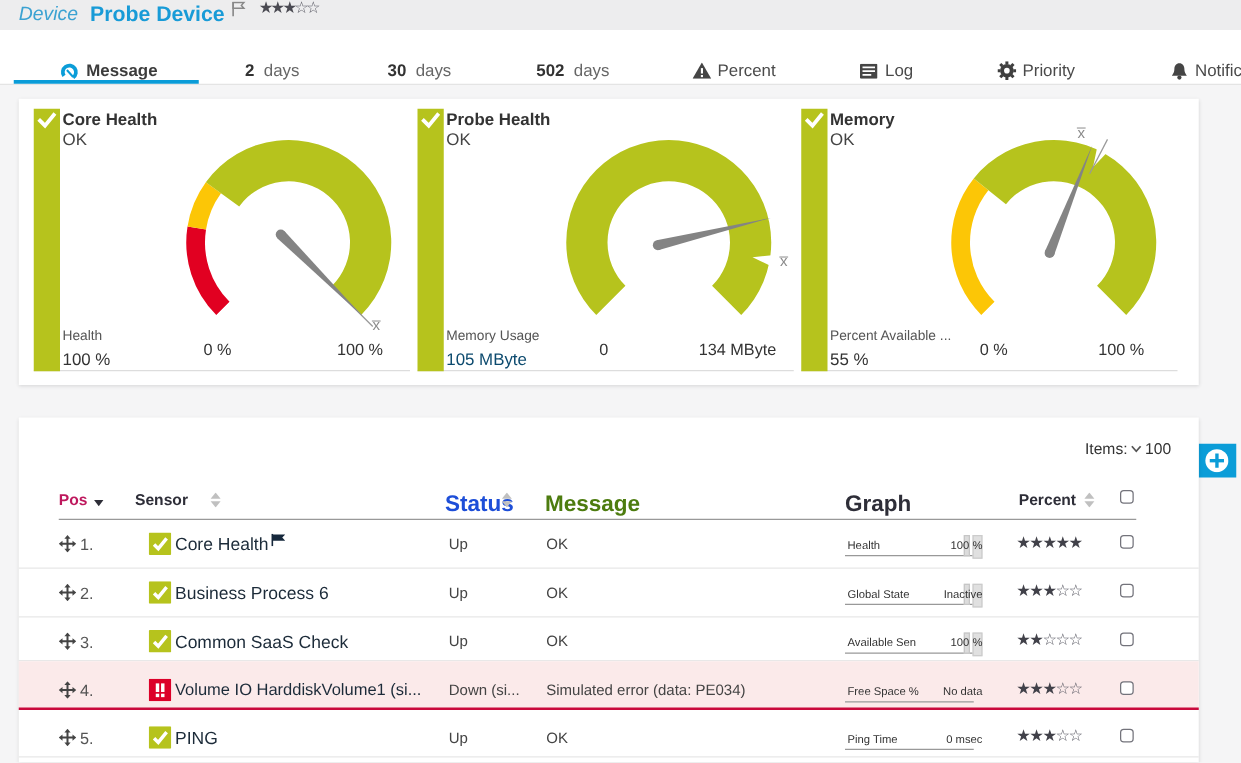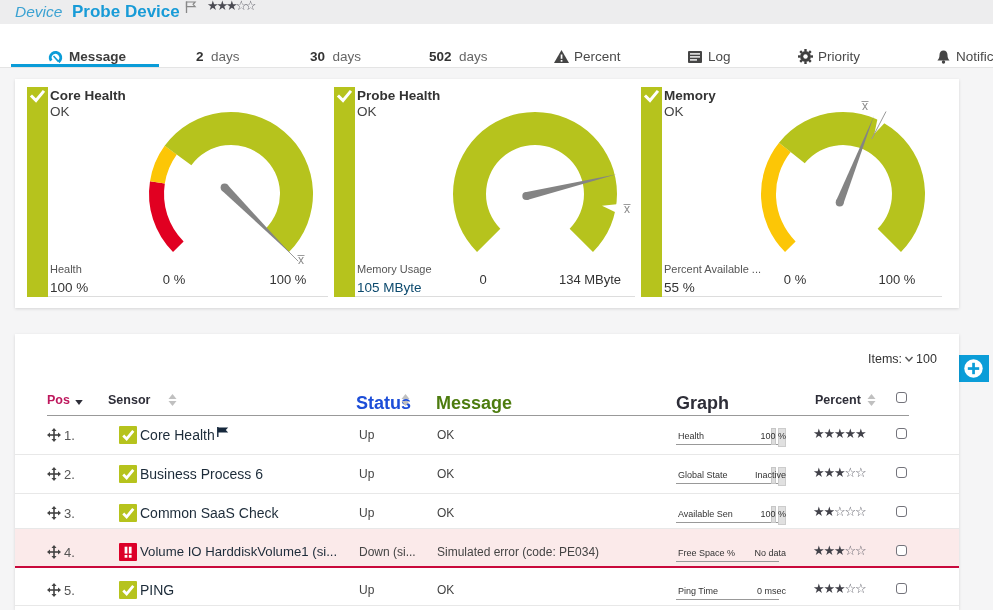--- a/index.html
+++ b/index.html
@@ -275,21 +275,21 @@
 <div class="abs" style="left:64px;top:545px;font-size:13px;color:#555">4.</div>
 <svg style="position:absolute;left:119px;top:543px" width="18" height="18" viewBox="0 0 17 17">
     <rect x="0" y="0" width="17" height="17" rx="1" fill="#dc0029"></rect>
     <rect x="5.3" y="3.5" width="2.6" height="6.5" fill="#fff"></rect>
     <rect x="9.3" y="3.5" width="2.6" height="6.5" fill="#fff"></rect>
     <rect x="5.3" y="11.3" width="2.6" height="2.6" fill="#fff"></rect>
     <rect x="9.3" y="11.3" width="2.6" height="2.6" fill="#fff"></rect>
   </svg>
 <div class="abs" style="left:140px;top:544px;font-size:13.2px;color:#1c2b39">Volume IO HarddiskVolume1 (si...</div>
 <div class="abs" style="left:359px;top:545px;font-size:12px;color:#444">Down (si...</div>
-<div class="abs" style="left:437px;top:545px;font-size:12px;color:#444">Simulated error (code: PE034)</div>
+<div class="abs" style="left:437px;top:545px;font-size:12px;color:#444">Simulated error (data: PE034)</div>
 <div class="abs" style="left:676px;top:545px;width:103px;height:17px;border-bottom:1px solid #999"></div>
 <div class="abs" style="left:678px;top:548px;font-size:9px;color:#333">Free Space %</div>
 <div class="abs" style="left:676px;top:548px;width:110px;text-align:right;font-size:9px;color:#333">No data</div>
 <div class="abs" style="left:813px;top:543px;font-size:13px;letter-spacing:-1.2px"><span style="color:#414149">★</span><span style="color:#414149">★</span><span style="color:#414149">★</span><span style="color:#5a5a64">☆</span><span style="color:#5a5a64">☆</span></div>
 <div style="position:absolute;left:896px;top:545px;width:11px;height:11px;border:1.6px solid #73737b;border-radius:3px;background:#fff"></div>
 <div class="abs" style="left:15px;top:568px;width:944px;height:38px;border-bottom:1px solid #e8e8e8"></div>
 <div class="abs" style="left:47px;top:583px">
     <svg width="14" height="14" viewBox="0 0 14 14" fill="#444">
       <polygon points="7,0 9.5,3 4.5,3"></polygon>
       <polygon points="7,14 9.5,11 4.5,11"></polygon>

